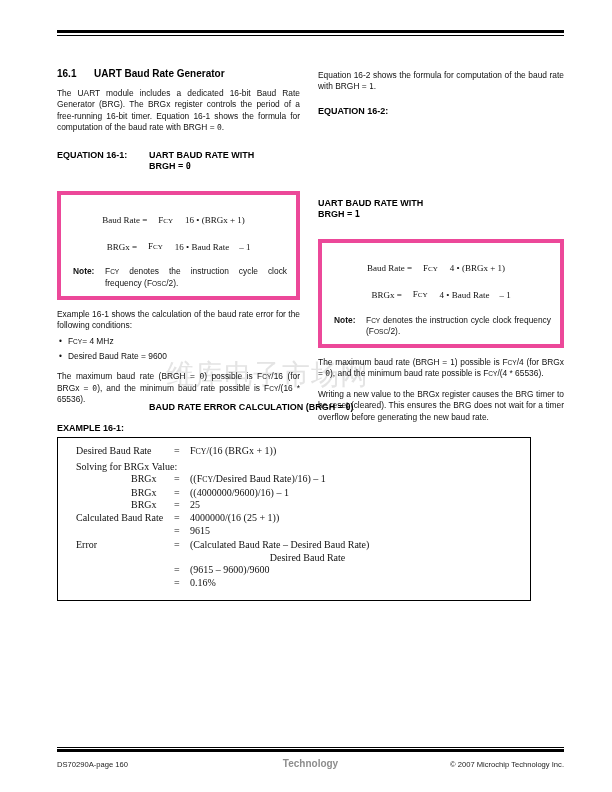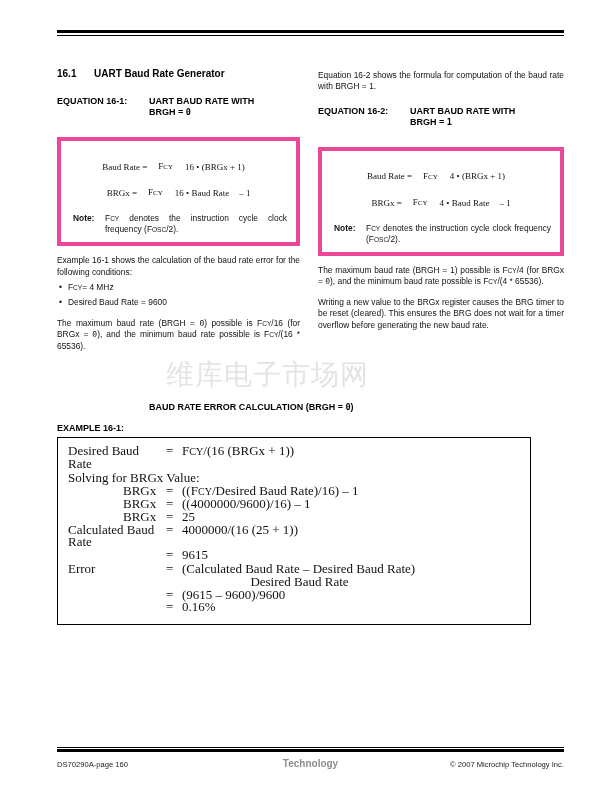--- a/index.html
+++ b/index.html
@@ -56,22 +56,22 @@
   .bullet::before { content:"•"; margin:0 6px 0 2px; }
 
   
   .sc  { font-size:0.78em; }
   .mono { font-family:"DejaVu Sans Mono", monospace; font-size:0.95em; }
 
   
   .example { position:absolute; left:57px; top:402px; width:474px; }
   .ex-heading { display:flex; font-size:9px; font-weight:bold; line-height:11px; color:#000; }
   .ex-label { width:92px; flex:0 0 92px;margin-top:21px; }
-  .ex-box { border:1px solid #000; margin-top:3px; padding:7px 6px 10px 10px;
-            font-family:"Liberation Serif", serif; font-size:13px; color:#111; }
+  .ex-box { border:1px solid #000; margin-top:3px; padding:7px 6px 10px 18px;
+            font-family:"Liberation Serif", serif; font-size:10px; color:#111; }
   .ex-row { display:grid; grid-template-columns:98px 16px 1fr; line-height:12.6px; }
   .ex-row .lbl.indent { padding-left:55px; }
   .ex-row .val2 { grid-column:3; width:235px; text-align:center; }
   .ex-gap { height:2px; }
 
   
   .footer { position:absolute; left:57px; width:507px; top:747px; }
   .footer .rule-thin { margin-top:0; }
   .footer .rule-thick { margin-top:1px; height:3px; }
   .footer-row { display:flex; margin-top:6px; align-items:baseline;gap:24px; }
@@ -94,20 +94,21 @@
     </div>
 
     <div class="columns">
 
       <div class="col col-left">
         <div class="section-heading">
           <span class="section-number">16.1</span>
           <span>UART Baud Rate Generator</span>
         </div>
 
+        <p class="body first">The UART module includes a dedicated 16-bit Baud Rate Generator (BRG). The BRGx register controls the period of a free-running 16-bit timer. Equation 16-1 shows the formula for computation of the baud rate with BRGH = <span class="mono">0</span>.</p>
 
         <div class="eq-heading">
           <span class="eq-label">EQUATION 16-1:</span>
           <span>
             <span>UART BAUD RATE WITH</span><br>
             <span class="eq-title-l2">BRGH = <span class="mono">0</span></span>
           </span>
         </div>
 
         <div class="eq-box">
@@ -139,21 +140,21 @@
 
         <div class="bullet">F<span class="sc">CY</span> = 4 MHz</div>
         <div class="bullet">Desired Baud Rate = 9600</div>
 
         <p class="body">The maximum baud rate (BRGH = <span class="mono">0</span>) possible is F<span class="sc">CY</span>/16 (for BRGx = <span class="mono">0</span>), and the minimum baud rate possible is F<span class="sc">CY</span>/(16 * 65536).</p>
       </div>
 
       <div class="col col-right">
         <p class="body" style="margin-top:2px;">Equation 16-2 shows the formula for computation of the baud rate with BRGH = <span class="mono">1</span>.</p>
 
-        <div class="eq-heading" style="margin-top:13px;">
+        <div class="eq-heading" style="margin-top:13px;flex-direction:column;">
           <span class="eq-label">EQUATION 16-2:</span>
           <span>
             <span>UART BAUD RATE WITH</span><br>
             <span class="eq-title-l2">BRGH = <span class="mono">1</span></span>
           </span>
         </div>
 
         <div class="eq-box">
           <div class="formula f1">
             <span>Baud Rate =</span>

